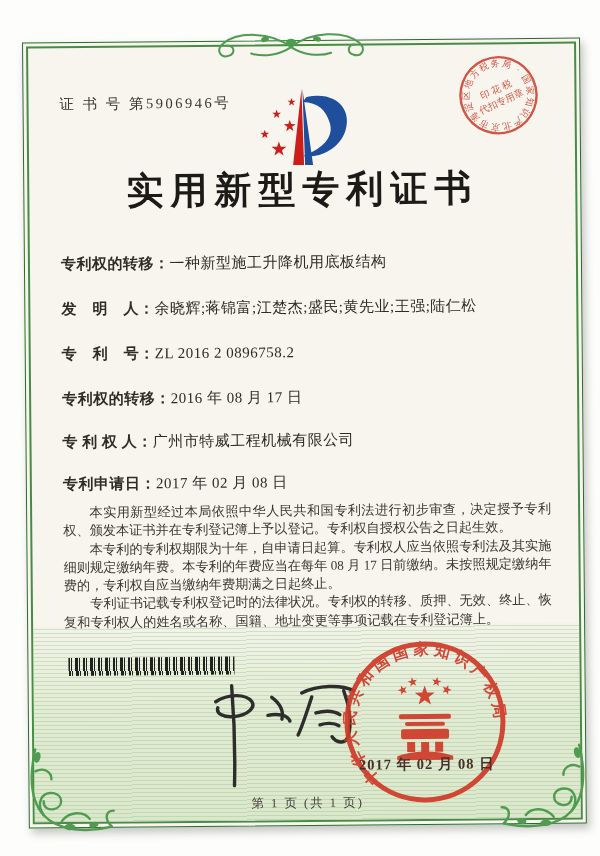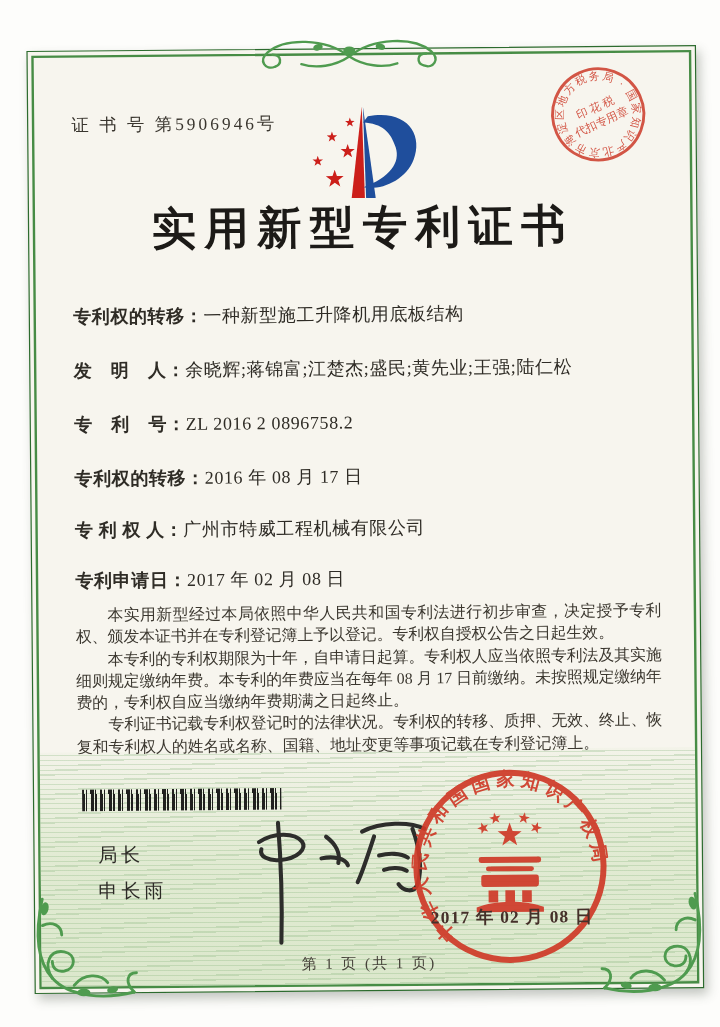--- a/index.html
+++ b/index.html
@@ -168,24 +168,20 @@
   </div>
 
   <div class="paras">
     <p>本实用新型经过本局依照中华人民共和国专利法进行初步审查，决定授予专利权、颁发本证书并在专利登记簿上予以登记。专利权自授权公告之日起生效。</p>
     <p>本专利的专利权期限为十年，自申请日起算。专利权人应当依照专利法及其实施细则规定缴纳年费。本专利的年费应当在每年 08 月 17 日前缴纳。未按照规定缴纳年费的，专利权自应当缴纳年费期满之日起终止。</p>
     <p>专利证书记载专利权登记时的法律状况。专利权的转移、质押、无效、终止、恢复和专利权人的姓名或名称、国籍、地址变更等事项记载在专利登记簿上。</p>
   </div>
 
   <div class="barcode"></div>
 
-  <div class="director">
-    <div>局长</div>
-    <div>申长雨</div>
-  </div>
 
   <svg class="sig" viewBox="0 0 170 130">
     <g stroke="#2d2d2b" stroke-width="3.4" fill="none" stroke-linecap="round" stroke-linejoin="round">
 
       <path d="M38,22 C40,50 41,92 40,122"></path>
       <path d="M22,38 C34,30 52,30 58,38 C62,44 54,52 40,53 C30,54 22,50 24,44"></path>
 
       <path d="M78,34 C86,40 90,48 88,56"></path>
       <path d="M74,52 C84,50 94,52 96,58"></path>
 

